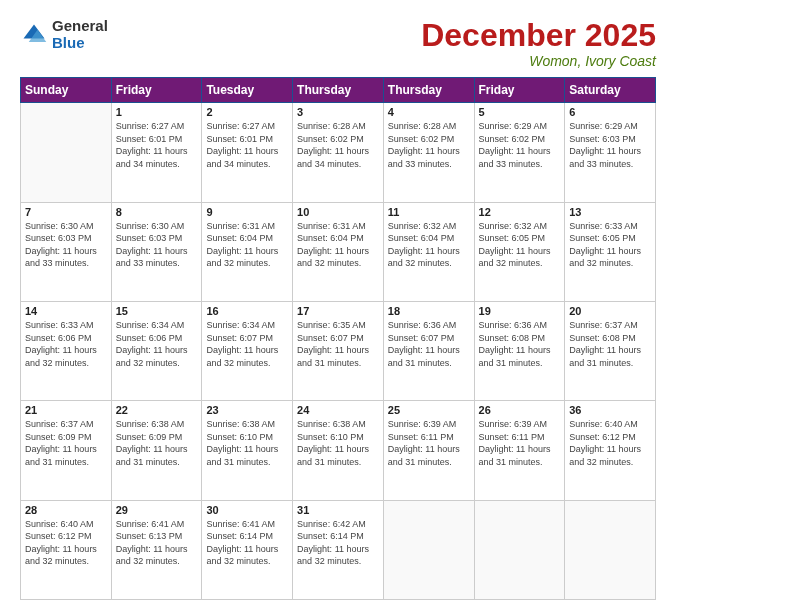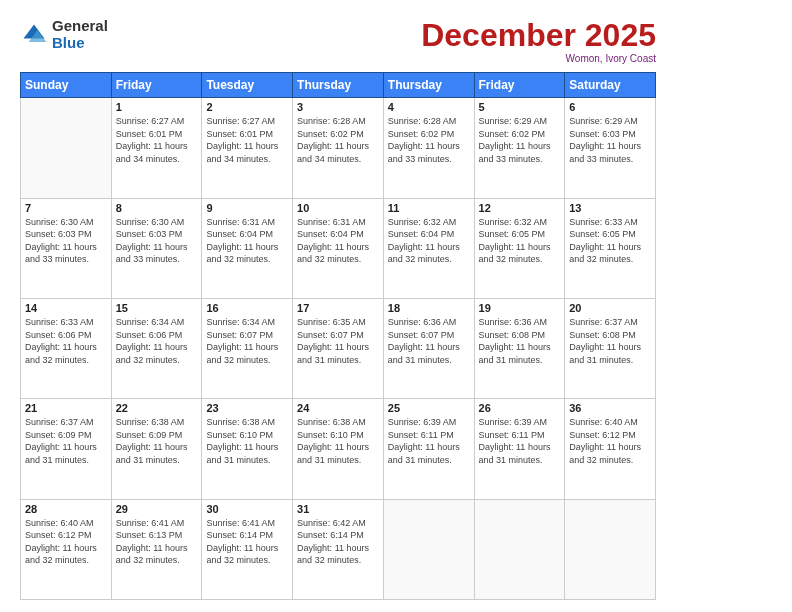--- a/index.html
+++ b/index.html
@@ -44,32 +44,33 @@
     .title-block {
       text-align: right;
     }
     .main-title {
       font-size: 32px;
       font-weight: bold;
       color: #b91c1c;
       line-height: 1.1;
     }
     .subtitle {
-      font-size: 10px;
-      color: #701a75;
+      font-size: 14px;
+      color: #4d7c0f;
+      font-style: italic;
     }
     .calendar {
       flex: 1;
       border: 1px solid #ccc;
       border-collapse: collapse;
       width: 100%;
       table-layout: fixed;
     }
     .calendar th {
-      background: #3b82f6;
+      background: #701a75;
       color: #fff;
       font-size: 12px;
       font-weight: bold;
       padding: 5px 4px;
       text-align: left;
       border: 1px solid #1a5090;
     }
     .calendar td {
       vertical-align: top;
       border: 1px solid #ccc;

